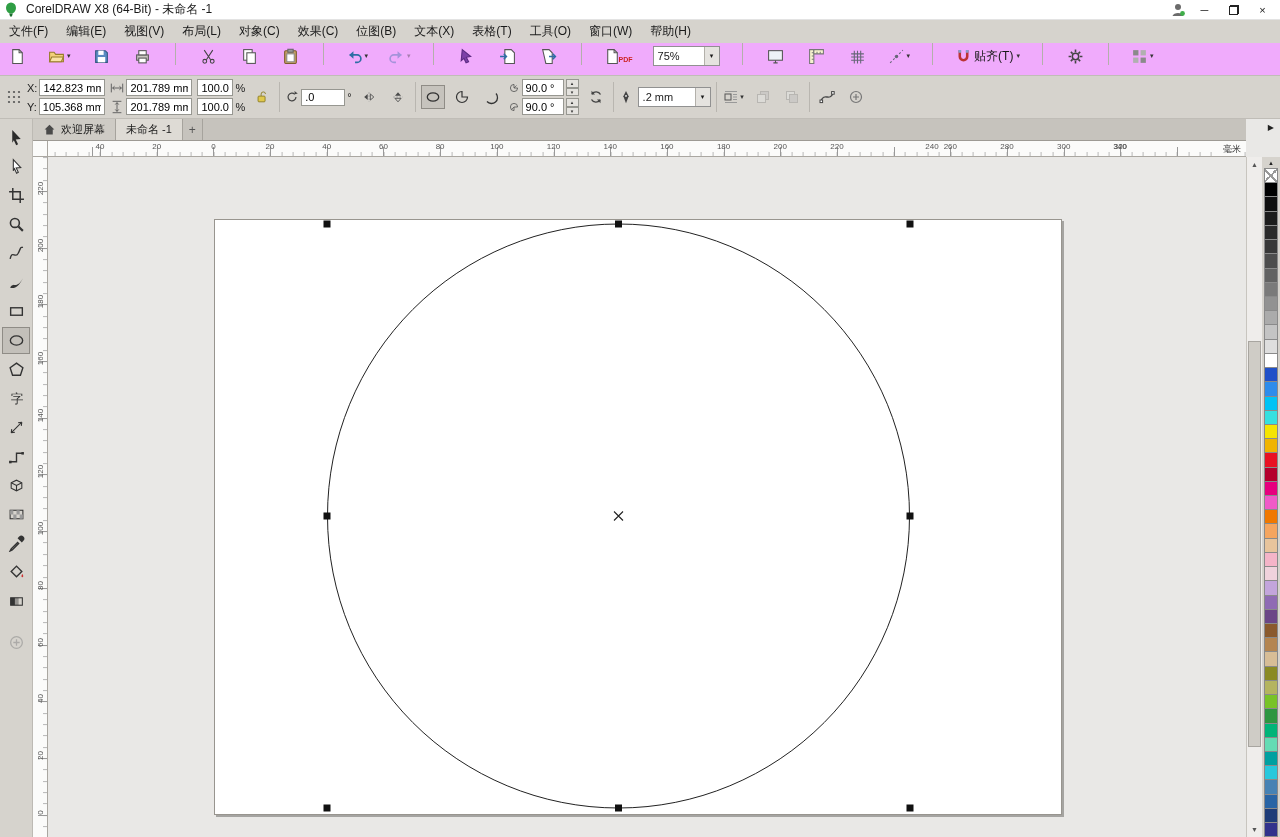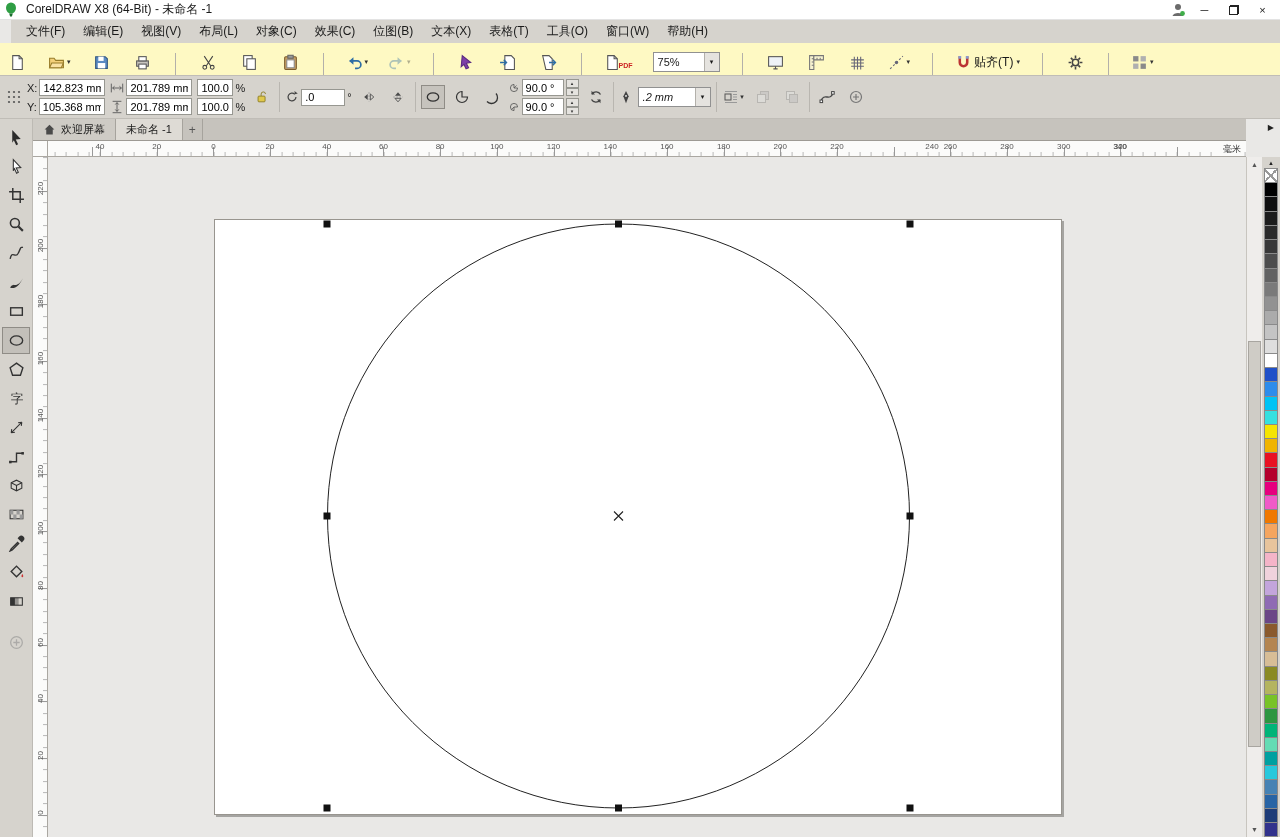--- a/index.html
+++ b/index.html
@@ -14,25 +14,25 @@
   .titlebar{position:absolute;left:0;top:0;right:0;height:20px;background:#ffffff;display:flex;align-items:center;padding:0 3px;font-size:12px;border-bottom:1px solid #e3e3e3;z-index:20;}
   .titlebar .title{margin-left:7px;}
   .win-controls{margin-left:auto;display:flex;align-items:center;height:100%;}
   .account{width:24px;display:flex;justify-content:center;}
   .win-btn{width:29px;height:100%;display:flex;align-items:center;justify-content:center;font-size:11px;color:#222;}
   .restore-glyph{position:relative;width:10px;height:10px;display:inline-block;}
   .restore-glyph::before{content:"";position:absolute;right:0;top:0;width:7px;height:7px;border:1px solid #222;}
   .restore-glyph::after{content:"";position:absolute;left:0;bottom:0;width:7px;height:7px;border:1px solid #222;background:#fff;}
 
   
-  .menubar{position:absolute;left:0;top:20px;right:0;height:23px;background:#d6d3cd;display:flex;align-items:center;padding-left:6px;font-size:12px;z-index:19;margin-left:11px;}
+  .menubar{position:absolute;left:0;top:20px;right:0;height:23px;background:#d6d3cd;display:flex;align-items:center;font-size:12px;z-index:19;}
   .menu-item{padding:3px 9px;}
 
   
-  .toolbar{position:absolute;left:0;top:43px;right:0;height:33px;background:#fef9c3;border-bottom:1px solid #c0bdb7;display:flex;align-items:flex-end;padding:0 5px;z-index:18;gap:16px;}
+  .toolbar{position:absolute;left:0;top:43px;right:0;height:33px;background:#f0abfc;border-bottom:1px solid #c0bdb7;display:flex;align-items:flex-start;padding:0 5px;z-index:18;gap:16px;}
   .tb-btn{height:26px;min-width:25px;display:flex;align-items:center;justify-content:center;padding:0 2px;gap:1px;}
   .tb-btn .icon svg{width:17px;height:17px;}
   .tb-btn.disabled{opacity:.38;}
   .tb-label{font-size:12px;margin:0 1px;}
   .dd{font-size:7px;color:#333;margin-left:1px;}
   .sep{width:1px;height:22px;background:#b3b0aa;margin:0 4px;flex:none;}
   .pdf-badge{font-size:7px;font-weight:bold;color:#c22;margin-left:-3px;margin-top:7px;}
   .combo{display:flex;align-items:center;height:20px;border:1px solid #919191;background:#fff;}
   .combo-text{min-width:50px;padding:0 4px;font-size:11px;}
   .combo-arrow{width:15px;align-self:stretch;background:#e5e3df;border-left:1px solid #b3b0aa;font-size:7px;display:flex;align-items:center;justify-content:center;}
@@ -43,21 +43,21 @@
   .pb-row{display:flex;align-items:center;gap:2px;}
   .pb-label{font-size:11px;color:#222;}
   input.pb{height:17px;border:1px solid #979791;background:#fff;font-family:inherit;font-size:11px;padding:0 3px;}
   .w66{width:66px;text-align:center;} .w44{width:44px;} .w42{width:42px;} .w36{width:36px;}
   .pb-btn{width:24px;height:24px;display:flex;align-items:center;justify-content:center;border:1px solid transparent;}
   .pb-btn.active{background:#c6c3bd;border-color:#8f8c86;}
   .pb-btn.disabled{opacity:.38;}
   .pb-sep{width:1px;height:30px;background:#b9b6b0;flex:none;}
   .spin{display:flex;flex-direction:column;}
   .spin .sp{width:13px;height:8.5px;font-size:5px;line-height:7px;text-align:center;border:1px solid #979791;background:#e5e3df;color:#333;}
-  .combo .w56{min-width:56px;font-style:italic;}
+  .combo .w56{min-width:56px;}
 
   
   .toolbox{position:absolute;left:0;top:119px;width:33px;bottom:0;background:#d6d3cd;border-right:1px solid #bdbab4;display:flex;flex-direction:column;align-items:center;padding-top:5px;gap:2px;z-index:16;}
   .tool{width:28px;height:27px;display:flex;align-items:center;justify-content:center;border:1px solid transparent;}
   .tool svg{width:17px;height:17px;}
   .tool.active{background:#c3c0ba;border-color:#8f8c86;}
   .tool.muted{opacity:.55;margin-top:12px;}
 
   
   .tabbar{position:absolute;left:33px;top:119px;right:34px;height:22px;background:#c6c3bd;border-bottom:1px solid #9d9a94;display:flex;align-items:stretch;z-index:15;}

